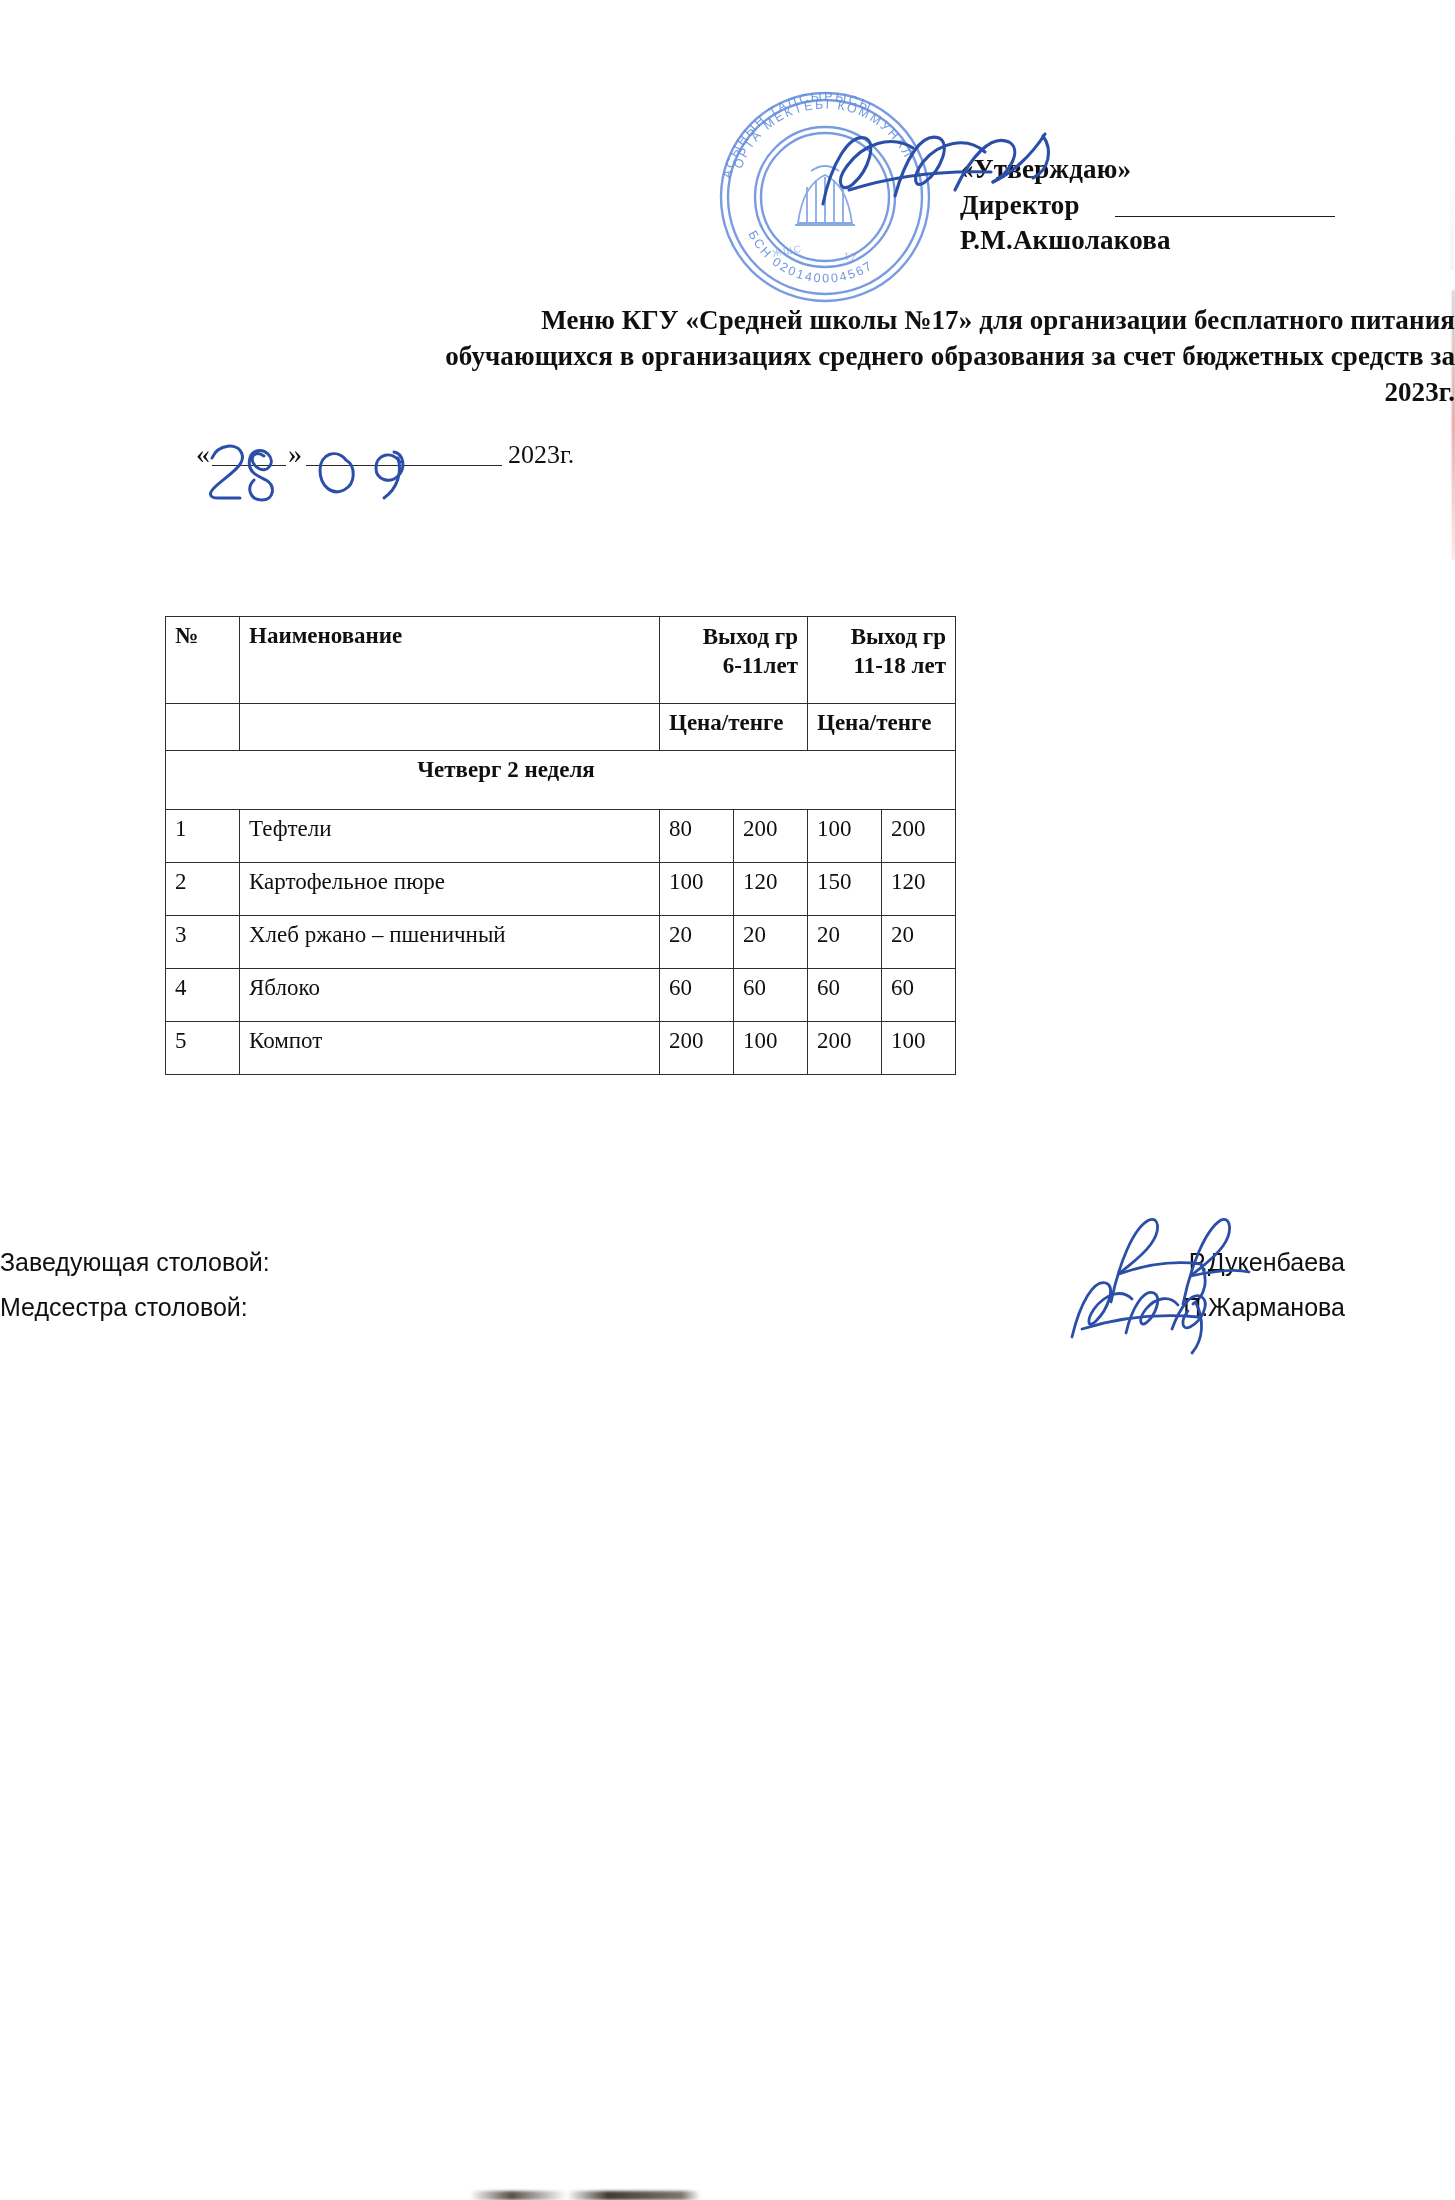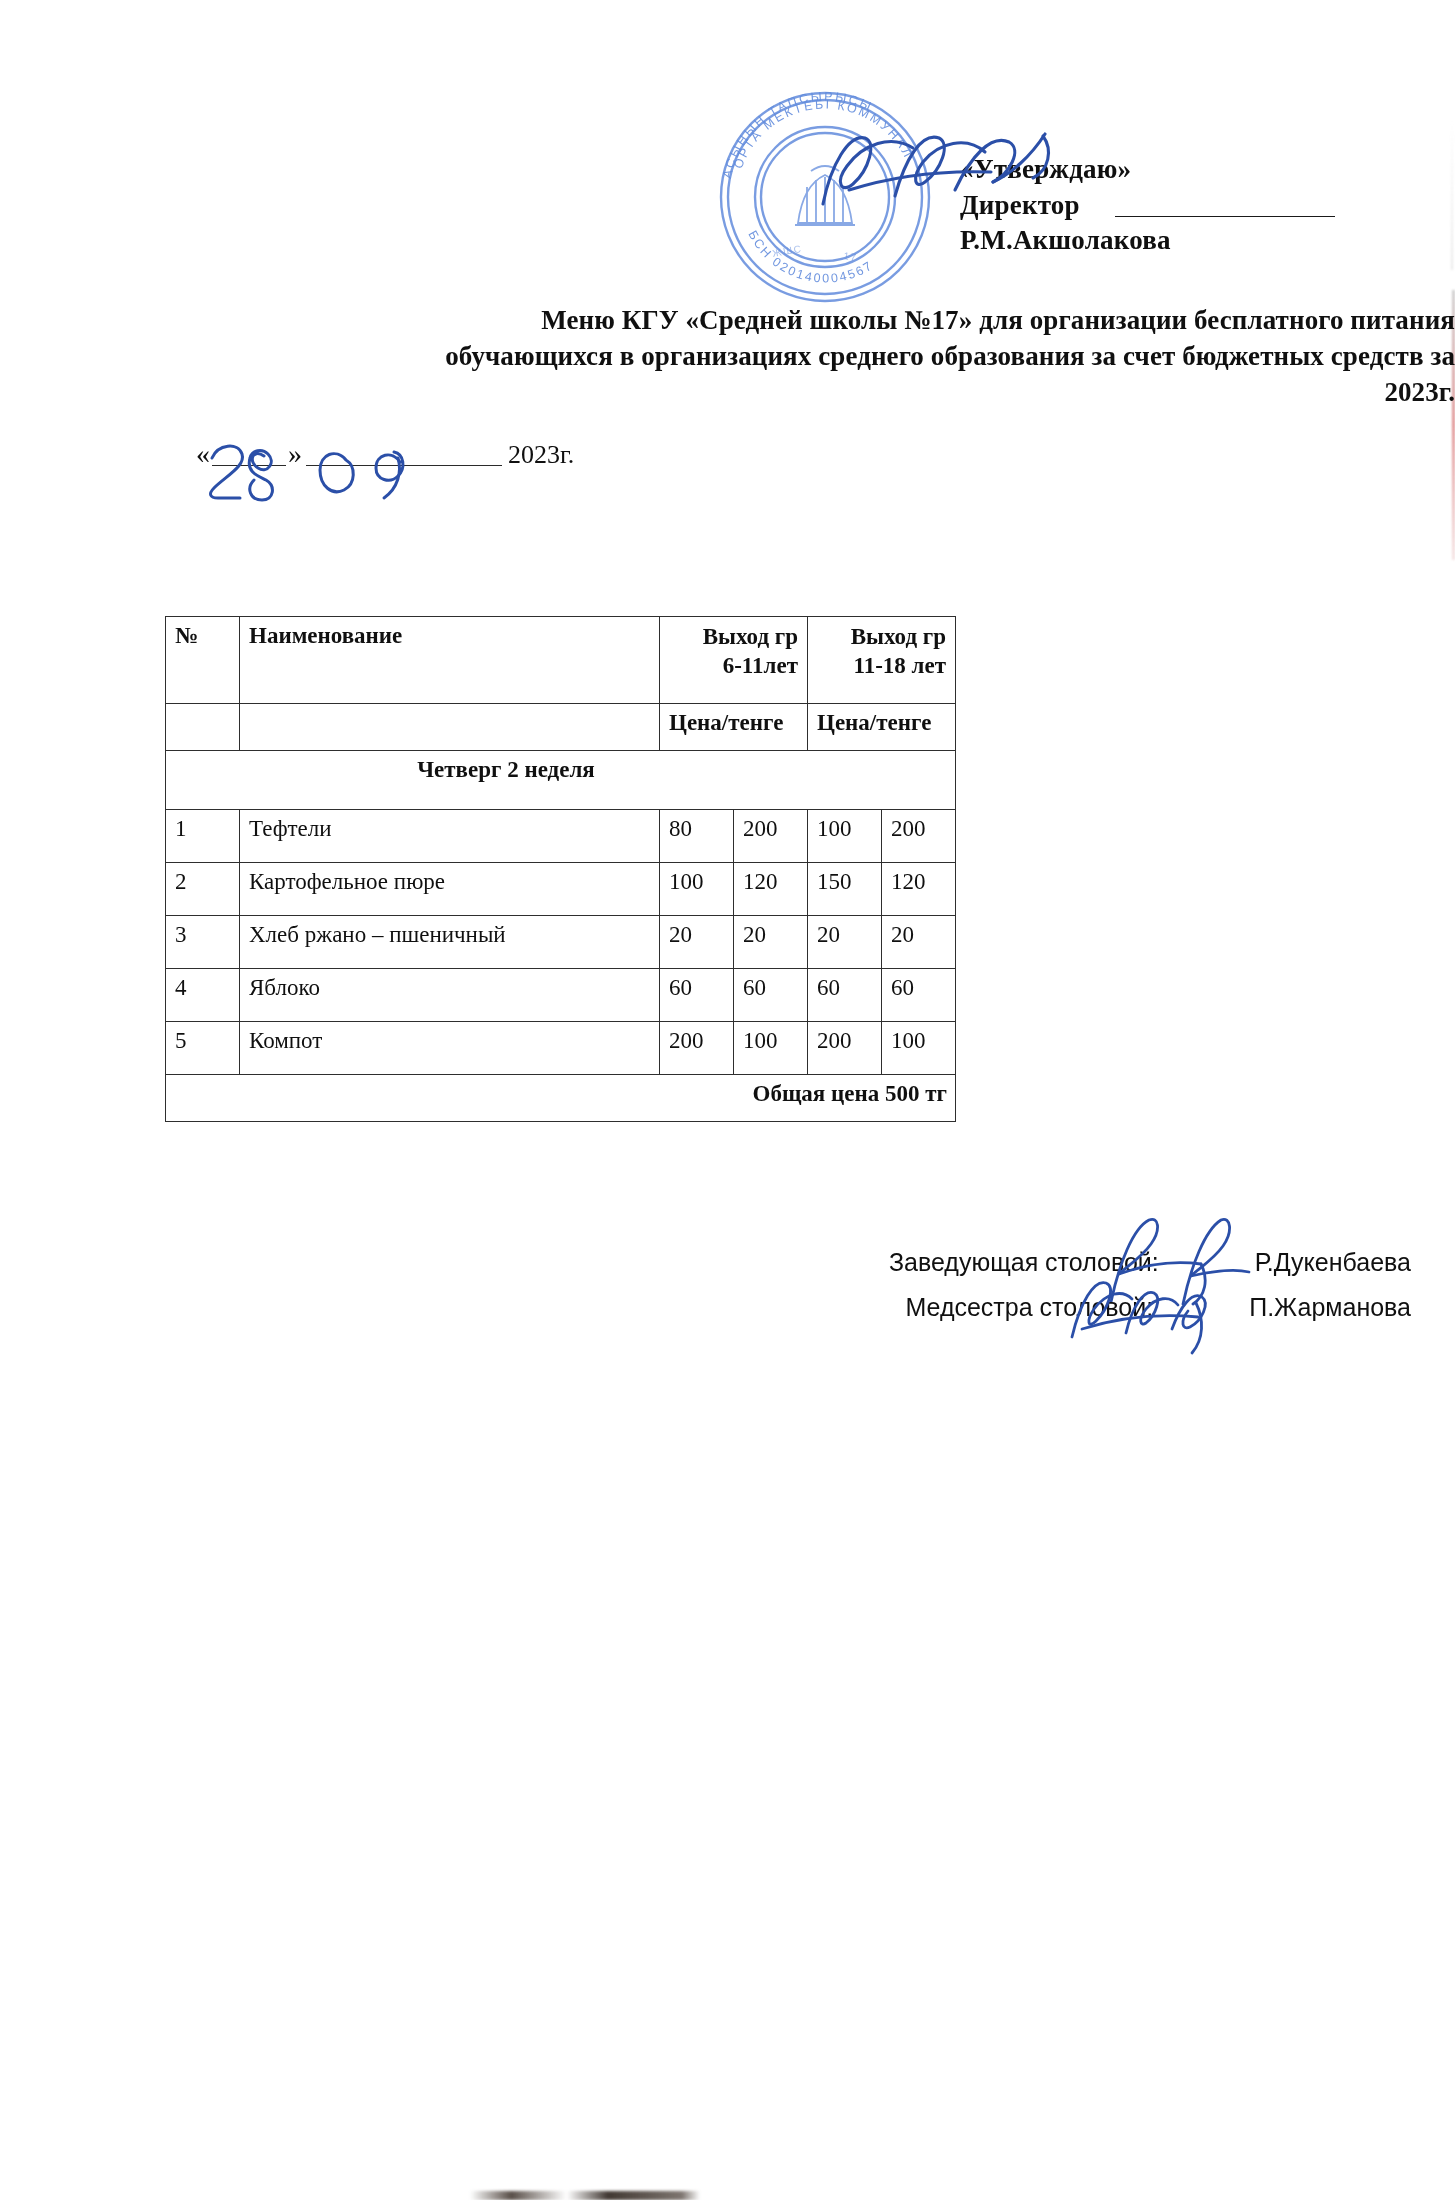--- a/index.html
+++ b/index.html
@@ -122,22 +122,22 @@
     text-align:right; font-weight:bold; height:34px; padding-right:8px;
   }
 
   
   .sign-block{
     position:absolute; left:0; top:1248px; width:1455px;
     font-family:"Liberation Sans", sans-serif;
     font-size:25px;
   }
   .sign-row{
-    display:flex; align-items:center; justify-content:flex-end;
-    padding-right:44px; margin-bottom:16px; position:relative;
+    display:flex; align-items:center; justify-content:space-between;
+    padding-right:110px; margin-bottom:16px; position:relative;
   }
   .sign-label{ white-space:nowrap; }
   .sign-gap{ display:inline-block; width:96px; }
   .sign-name{ white-space:nowrap; }
   .hw-sign1{ position:absolute; right:200px; top:-36px; width:180px; height:96px; pointer-events:none; }
   .hw-sign2{ position:absolute; right:222px; top:-30px; width:175px; height:92px; pointer-events:none; }
 </style>
 </head>
 <body>
 
@@ -286,23 +286,20 @@
     </tr>
     <tr class="datarow">
       <td class="cnum">5</td>
       <td>Компот</td>
       <td class="cval">200</td>
       <td class="cval">100</td>
       <td class="cval">200</td>
       <td class="cval">100</td>
     </tr>
 
-    <tr class="totalrow">
-      <td colspan="6">Общая цена 500 тг</td>
-    </tr>
   </tbody>
 </table>
 
 <div class="sign-block">
   <div class="sign-row">
     <span class="sign-label">Заведующая столовой:</span>
     <span class="sign-gap"></span>
     <span class="sign-name">Р.Дукенбаева</span>
     <div class="hw-sign1">
       <svg viewBox="0 0 180 96" xmlns="http://www.w3.org/2000/svg">

